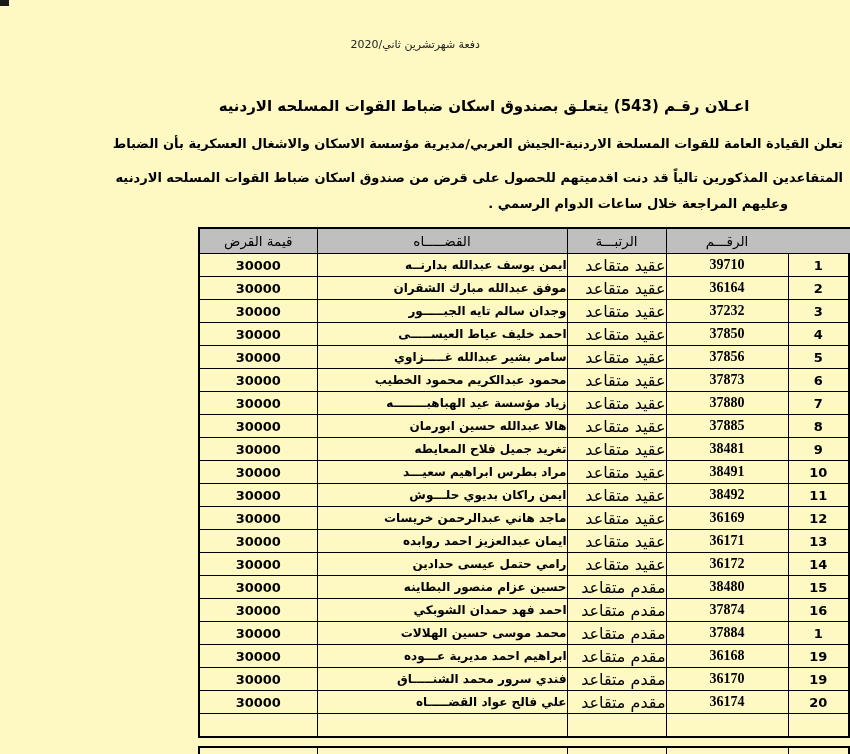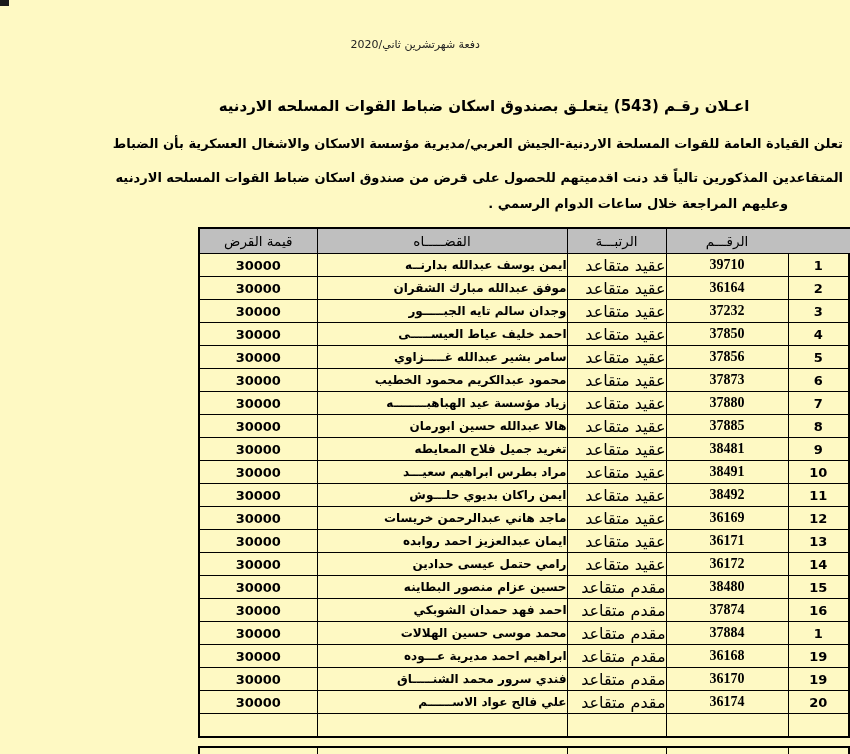--- a/index.html
+++ b/index.html
@@ -254,21 +254,21 @@
             <td class="col-serial">19</td>
             <td class="col-number">36170</td>
             <td class="col-rank">مقدم متقاعد</td>
             <td class="col-name">فندي سرور محمد الشنـــــاق</td>
             <td class="col-loan">30000</td>
           </tr>
           <tr>
             <td class="col-serial">20</td>
             <td class="col-number">36174</td>
             <td class="col-rank">مقدم متقاعد</td>
-            <td class="col-name">علي فالح عواد الاســــــم</td>
+            <td class="col-name">علي فالح عواد القضـــــاه</td>
             <td class="col-loan">30000</td>
           </tr>
           <tr>
             <td class="col-serial"></td>
             <td class="col-number"></td>
             <td class="col-rank"></td>
             <td class="col-name"></td>
             <td class="col-loan"></td>
           </tr>
         </tbody>

